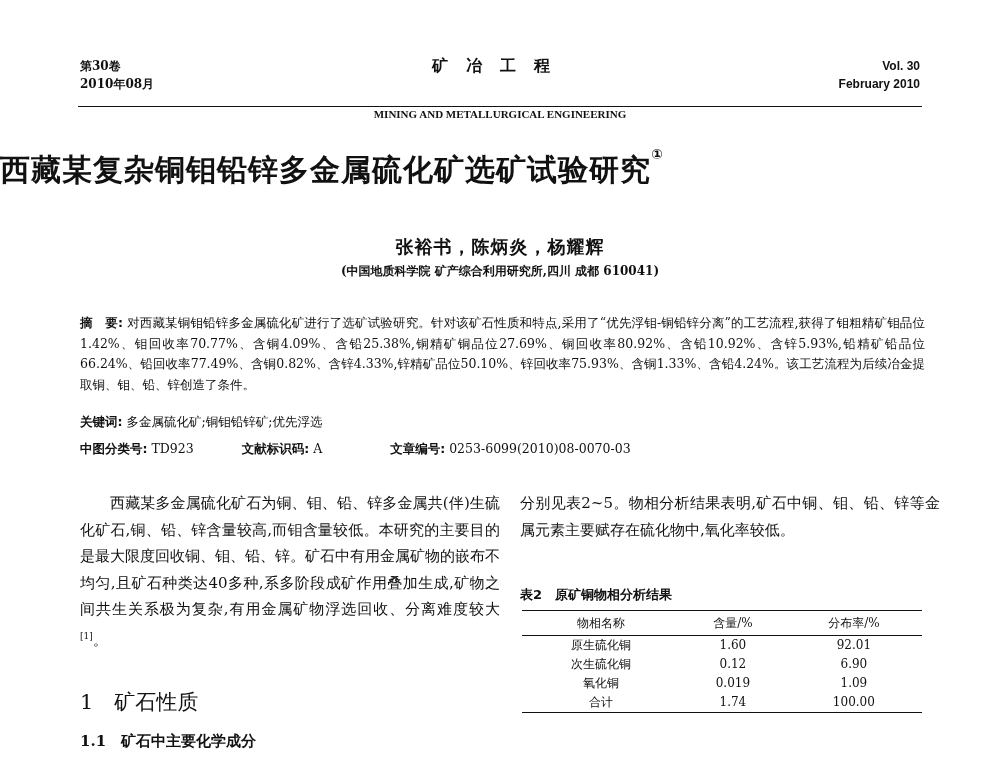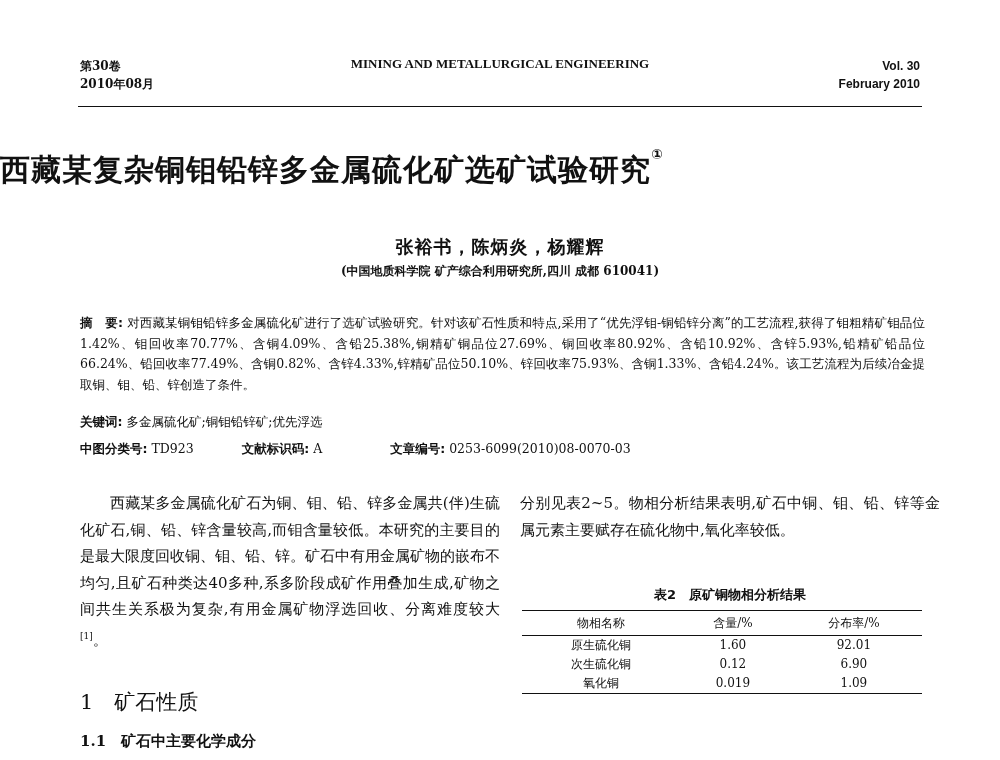--- a/index.html
+++ b/index.html
@@ -1,51 +1,52 @@
 <!DOCTYPE html>
 <html><head>
   <meta charset="utf-8">
   <style>
     html, body { margin: 0; padding: 0; background: #ffffff; }
     body { width: 1000px; height: 760px; position: relative; overflow: hidden; color: #111; font-family: "DejaVu Serif", serif; }
     .abs { position: absolute; }
     .hdr-left { left: 80px; top: 57px; font-size: 12px; line-height: 18px; font-family: "DejaVu Serif", serif; font-weight: bold; }
     .hdr-center { left: 300px; width: 400px; top: 56px; text-align: center; }
     .hdr-center .cn { font-size: 16px; letter-spacing: 18px; font-weight: bold; line-height: 20px; }
-    .hdr-center .en { font-size: 13px; font-weight: bold; font-family: "Liberation Serif", serif; line-height: 16px; }
+    .hdr-center .en { font-size: 11px; font-weight: bold; font-family: "Liberation Serif", serif; line-height: 16px; margin-top: 30px; }
     .hdr-right { right: 80px; top: 57px; font-size: 12px; line-height: 18px; text-align: right; font-family: Liberation Sans, sans-serif; font-weight: bold; }
     .hdr-rule { left: 78px; right: 78px; top: 106px; border-top: 1.5px solid #111; }
     .title { left: 0; width: 1000px; top: 150px; text-align: left; font-size: 30px; font-family: "DejaVu Sans", sans-serif; font-weight: bold; letter-spacing: 1px; }
     .title sup { font-size: 14px; vertical-align: top; position: relative; top: -4px; }
     .authors { left: 0; width: 1000px; top: 235px; text-align: center; font-size: 18px; font-weight: bold; letter-spacing: 1px; }
     .affil { left: 0; width: 1000px; top: 263px; text-align: center; font-size: 12px; font-weight: bold; }
     .abstract { left: 80px; width: 845px; top: 313px; font-size: 12.5px; line-height: 20.5px; text-align: justify; }
     .abstract b { font-family: "DejaVu Sans", sans-serif; }
     .meta-line { left: 80px; font-size: 12.5px; }
     .meta-line b { font-family: "DejaVu Sans", sans-serif; }
     .col-left { left: 80px; width: 420px; top: 490px; font-size: 15px; line-height: 26.5px; text-align: justify; }
     .col-right { left: 520px; width: 420px; top: 490px; font-size: 15px; line-height: 26.5px; text-align: justify; }
     .indent { text-indent: 2em; }
     .sec1 { left: 80px; top: 688px; font-size: 21px; }
     .sec11 { left: 80px; top: 732px; font-size: 15px; font-weight: bold; }
-    .tbl-caption { left: 520px; width: 420px; top: 586px; text-align: center; font-size: 13px; font-weight: bold; font-family: "DejaVu Sans", sans-serif; }
+    .tbl-caption { left: 520px; width: 420px; top: 586px; text-align: left; font-size: 13px; font-weight: bold; font-family: "DejaVu Sans", sans-serif; }
     table.t2 { position: absolute; left: 522px; top: 610px; width: 400px; border-collapse: collapse; font-size: 12px; }
     table.t2 thead tr { border-top: 1.5px solid #111; border-bottom: 1px solid #111; }
     table.t2 tbody tr:last-child { border-bottom: 1.5px solid #111; }
     table.t2 th { font-weight: normal; height: 22px; text-align: center; }
     table.t2 td { height: 17px; text-align: center; line-height: 17px; }
   </style>
 </head>
 <body>
 
 <div class="abs hdr-left">
   <div>第30卷</div>
   <div>2010年08月</div>
 </div>
 <div class="abs hdr-center">
+  <div class="cn">矿冶工程</div>
   <div class="en">MINING AND METALLURGICAL ENGINEERING</div>
 </div>
 <div class="abs hdr-right">
   <div>Vol. 30</div>
   <div>February 2010</div>
 </div>
 <div class="abs hdr-rule"></div>
 
 <div class="abs title">
   <span>西藏某复杂铜钼铅锌多金属硫化矿选矿试验研究</span><sup>①</sup>
@@ -98,14 +99,19 @@
     <tr>
       <td>次生硫化铜</td>
       <td>0.12</td>
       <td>6.90</td>
     </tr>
     <tr>
       <td>氧化铜</td>
       <td>0.019</td>
       <td>1.09</td>
     </tr>
+    <tr>
+      <td>合计</td>
+      <td>1.74</td>
+      <td>100.00</td>
+    </tr>
   </tbody>
 </table>
 
 </body></html>

